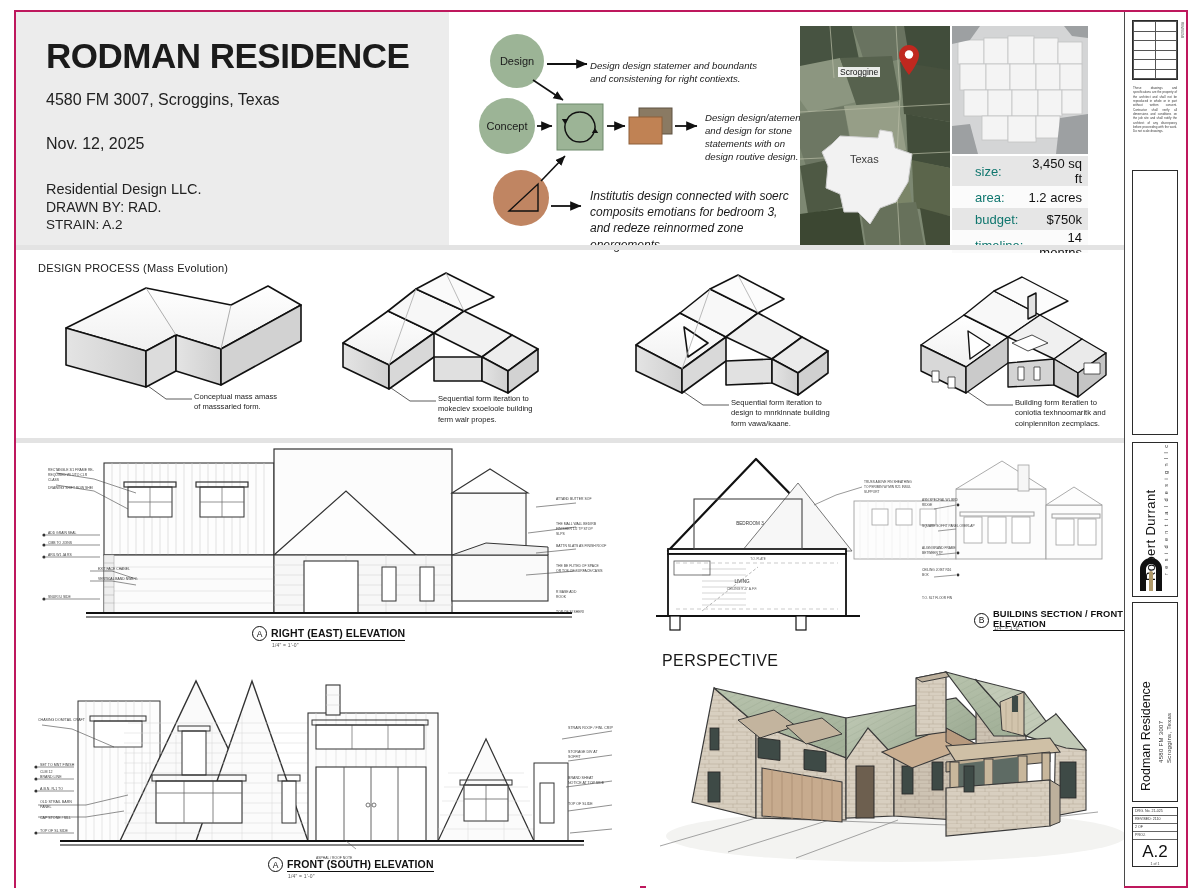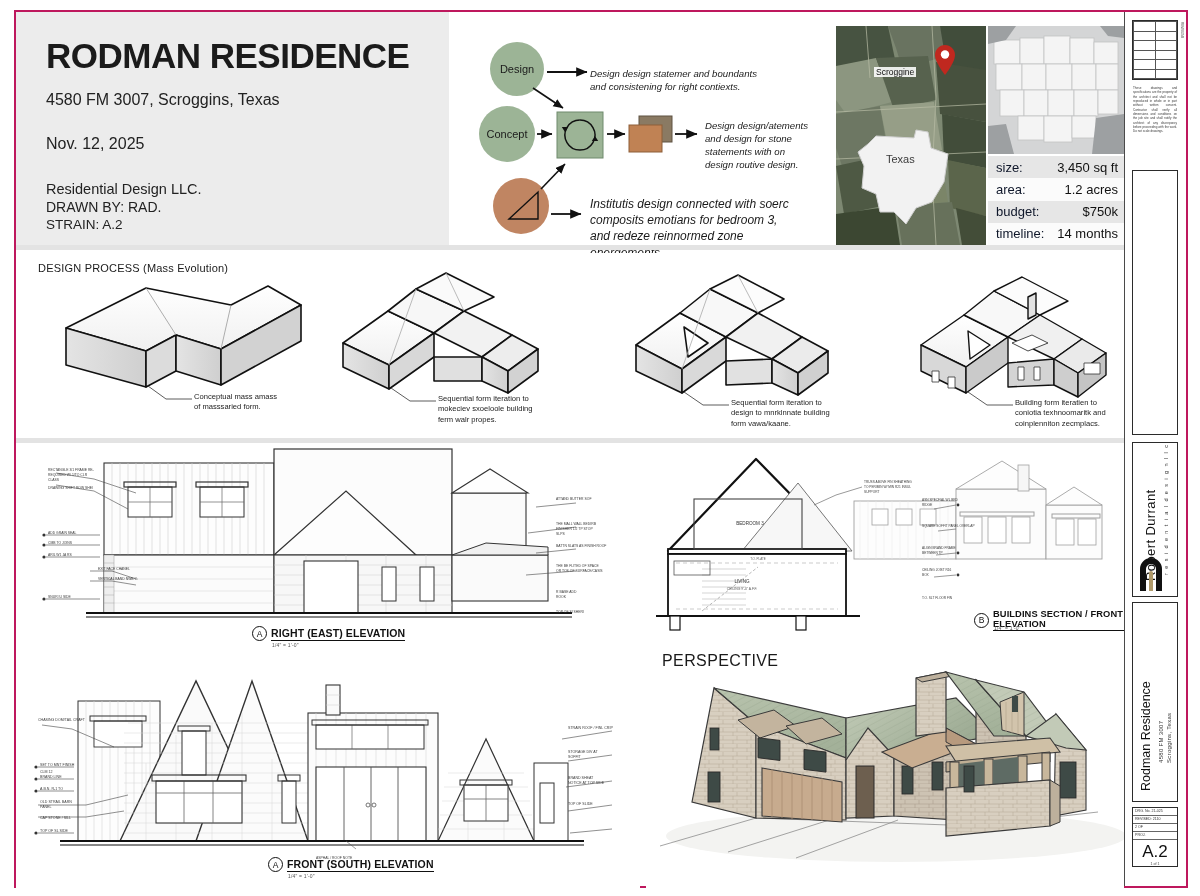--- a/index.html
+++ b/index.html
@@ -35,29 +35,29 @@
     letter-spacing: -0.5px; line-height: 1.05;
   }
   .proj-addr { font-size: 16px; color: #222; margin-top: 16px; }
   .proj-date { font-size: 16px; color: #222; margin-top: 26px; }
   .proj-firm  { font-size: 14.5px; color: #222; margin-top: 28px; }
   .proj-drawn { font-size: 14px; color: #222; margin-top: 2px; }
   .proj-sheet { font-size: 13.5px; color: #222; margin-top: 2px; }
 
   
   .concept {
-    position: absolute; left: 443px; top: 12px;
+    position: absolute; left: 443px; top: 4px;
     width: 372px; height: 233px;
     background: #ffffff;
   }
   .concept svg { display:block; }
 
   
   .mapblock {
-    position: absolute; left: 820px; top: 14px;
+    position: absolute; left: 784px; top: 14px;
     width: 261px; height: 219px;
   }
   .aerial {
     position: absolute; left: 0; top: 0;
     width: 150px; height: 219px;
     overflow: hidden;
   }
   .us-inset {
     position: absolute; left: 152px; top: 0;
     width: 136px; height: 128px;
@@ -75,21 +75,21 @@
 
   .datatable {
     position: absolute; left: 152px; top: 130px;
     width: 136px; height: 89px;
     border-collapse: collapse;
     font-size: 13px;
   }
   .datatable tr { height: 22.2px; }
   .datatable tr.alt { background: #e6e6e6; }
   .datatable tr.plain { background: #fbfbfb; }
-  .datatable td.k { text-align: left; padding-left: 8px; color: #0f172a; }
+  .datatable td.k { text-align: left; padding-left: 23px; color: #0f766e; }
   .datatable td.v { text-align: right; padding-right: 6px; color: #111; }
 
   
   .strip {
     position: absolute; left: 0; width: 1108px;
     height: 5px; background: #e3e3e3;
   }
 
   
   .process {

